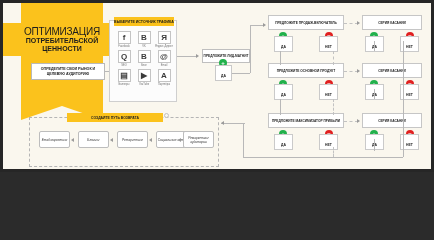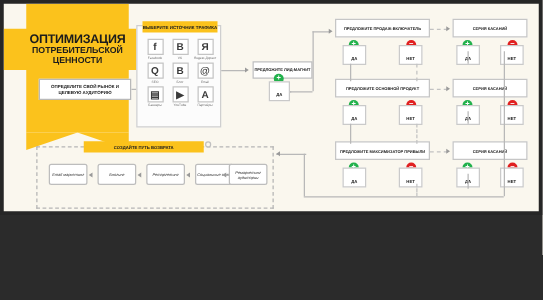--- a/index.html
+++ b/index.html
@@ -30,21 +30,21 @@
   .ribbon-tab {
     position:absolute; left:0px; top:20px;
     width:118px; height:33px;
     background:#fbc21c;
   }
   .title-wrap{
     position:absolute; left:0px; top:19px; width:118px; height:35px;
     display:flex; flex-direction:column; align-items:center; justify-content:center;
     z-index:3;
   }
-  .title-1 { font-size:10px; font-weight:bold; color:#1c1c1c; letter-spacing:-0.2px; line-height:10px; }
+  .title-1 { font-size:10px; font-weight:normal; color:#1c1c1c; letter-spacing:-0.2px; line-height:10px; }
   .title-2 { font-size:7px; font-weight:bold; color:#1c1c1c; line-height:8px; }
   .title-3 { font-size:7px; font-weight:bold; color:#1c1c1c; line-height:8px; }
 
   
   .market-box{
     position:absolute; left:28px; top:60px; width:74px; height:17px;
     background:#ffffff; border:1px solid #b9b9b9;
     display:flex; align-items:center; justify-content:center;
     text-align:center; z-index:4;
   }

